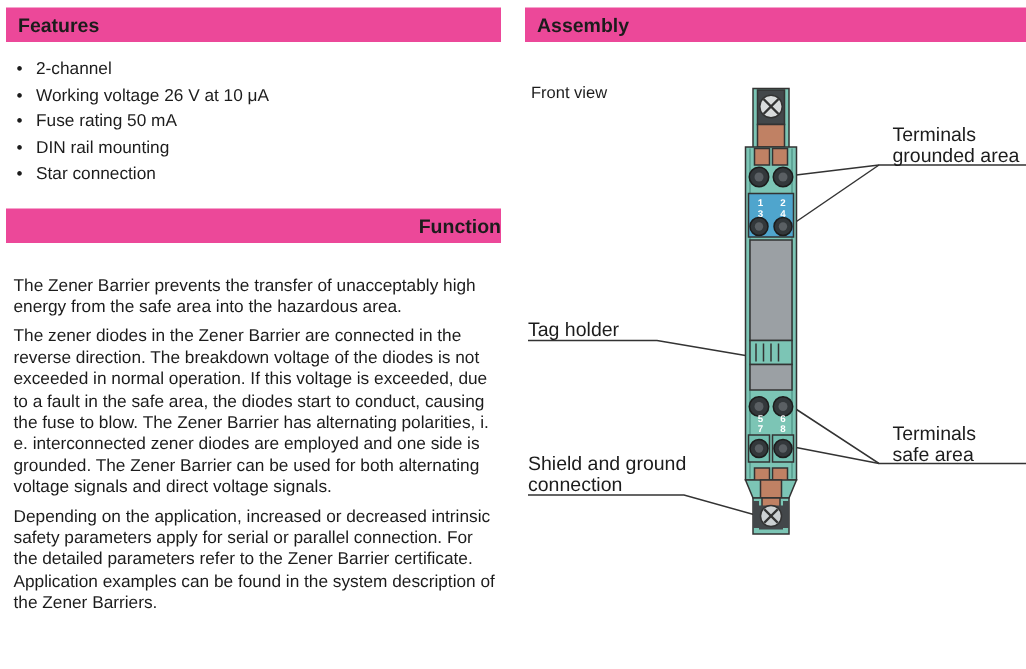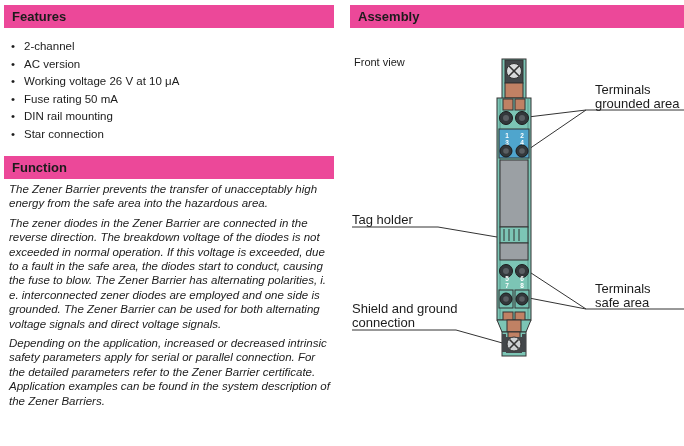--- a/index.html
+++ b/index.html
@@ -6,47 +6,46 @@
   .page{position:relative;width:684px;height:446px;background:#fff;overflow:hidden;
         font-family:"Liberation Sans","DejaVu Sans",sans-serif;color:#1c1c1c;}
   .col-left{position:absolute;left:4px;top:0;width:330px;height:446px;}
   .col-right{position:absolute;left:350px;top:0;width:334px;height:446px;}
   .section-header{background:#ec4899;height:23px;line-height:23px;margin-top:5px;
         padding-left:8px;font-size:13px;font-weight:bold;}
   .col-right .section-header{width:326px;}
   .feature-list{list-style:none;margin:10px 0 0 0;padding:0;font-size:11.5px;}
   .feature-list li{position:relative;padding-left:20px;line-height:17.5px;}
   .feature-list li::before{content:"•";position:absolute;left:7px;top:0;}
-  .fn-text{margin-top:3px;padding-left:5px;padding-right:0;font-style:italic;}
+  .fn-text{margin-top:22px;padding-left:5px;padding-right:0;}
   .fn-text p{margin:0 0 5px 0;font-size:11.5px;line-height:14.4px;}
   .front-view{position:absolute;left:4px;top:56px;font-size:11px;font-weight:normal;}
   .lbl{position:absolute;font-size:13px;line-height:13.5px;}
   .lbl-right{left:245px;}
   .diagram-svg{position:absolute;left:0;top:0;width:334px;height:446px;}
   .tnum{font-size:6.5px;font-weight:bold;fill:#ffffff;text-anchor:middle;
         font-family:"Liberation Sans",sans-serif;}
 </style>
 </head>
 <body>
 
 <div class="page">
 
   <div class="col-left">
     <div class="section-header">
       <span>Features</span>
     </div>
     <ul class="feature-list">
       <li><span>2-channel</span></li>
-      <li><span>AC version</span></li>
       <li><span>Working voltage 26 V at 10 μA</span></li>
       <li><span>Fuse rating 50 mA</span></li>
       <li><span>DIN rail mounting</span></li>
       <li><span>Star connection</span></li>
     </ul>
-    <div class="section-header" style="margin-top:13px;">
+    <div class="section-header" style="margin-top:13px;text-align:right;">
       <span>Function</span>
     </div>
     <div class="fn-text">
       <p>The Zener Barrier prevents the transfer of unacceptably high energy from the safe area into the hazardous area.</p>
       <p>The zener diodes in the Zener Barrier are connected in the reverse direction. The breakdown voltage of the diodes is not exceeded in normal operation. If this voltage is exceeded, due to a fault in the safe area, the diodes start to conduct, causing the fuse to blow. The Zener Barrier has alternating polarities, i. e. interconnected zener diodes are employed and one side is grounded. The Zener Barrier can be used for both alternating voltage signals and direct voltage signals.</p>
       <p>Depending on the application, increased or decreased intrinsic safety parameters apply for serial or parallel connection. For the detailed parameters refer to the Zener Barrier certificate. Application examples can be found in the system description of the Zener Barriers.</p>
     </div>
   </div>
 
   <div class="col-right">

